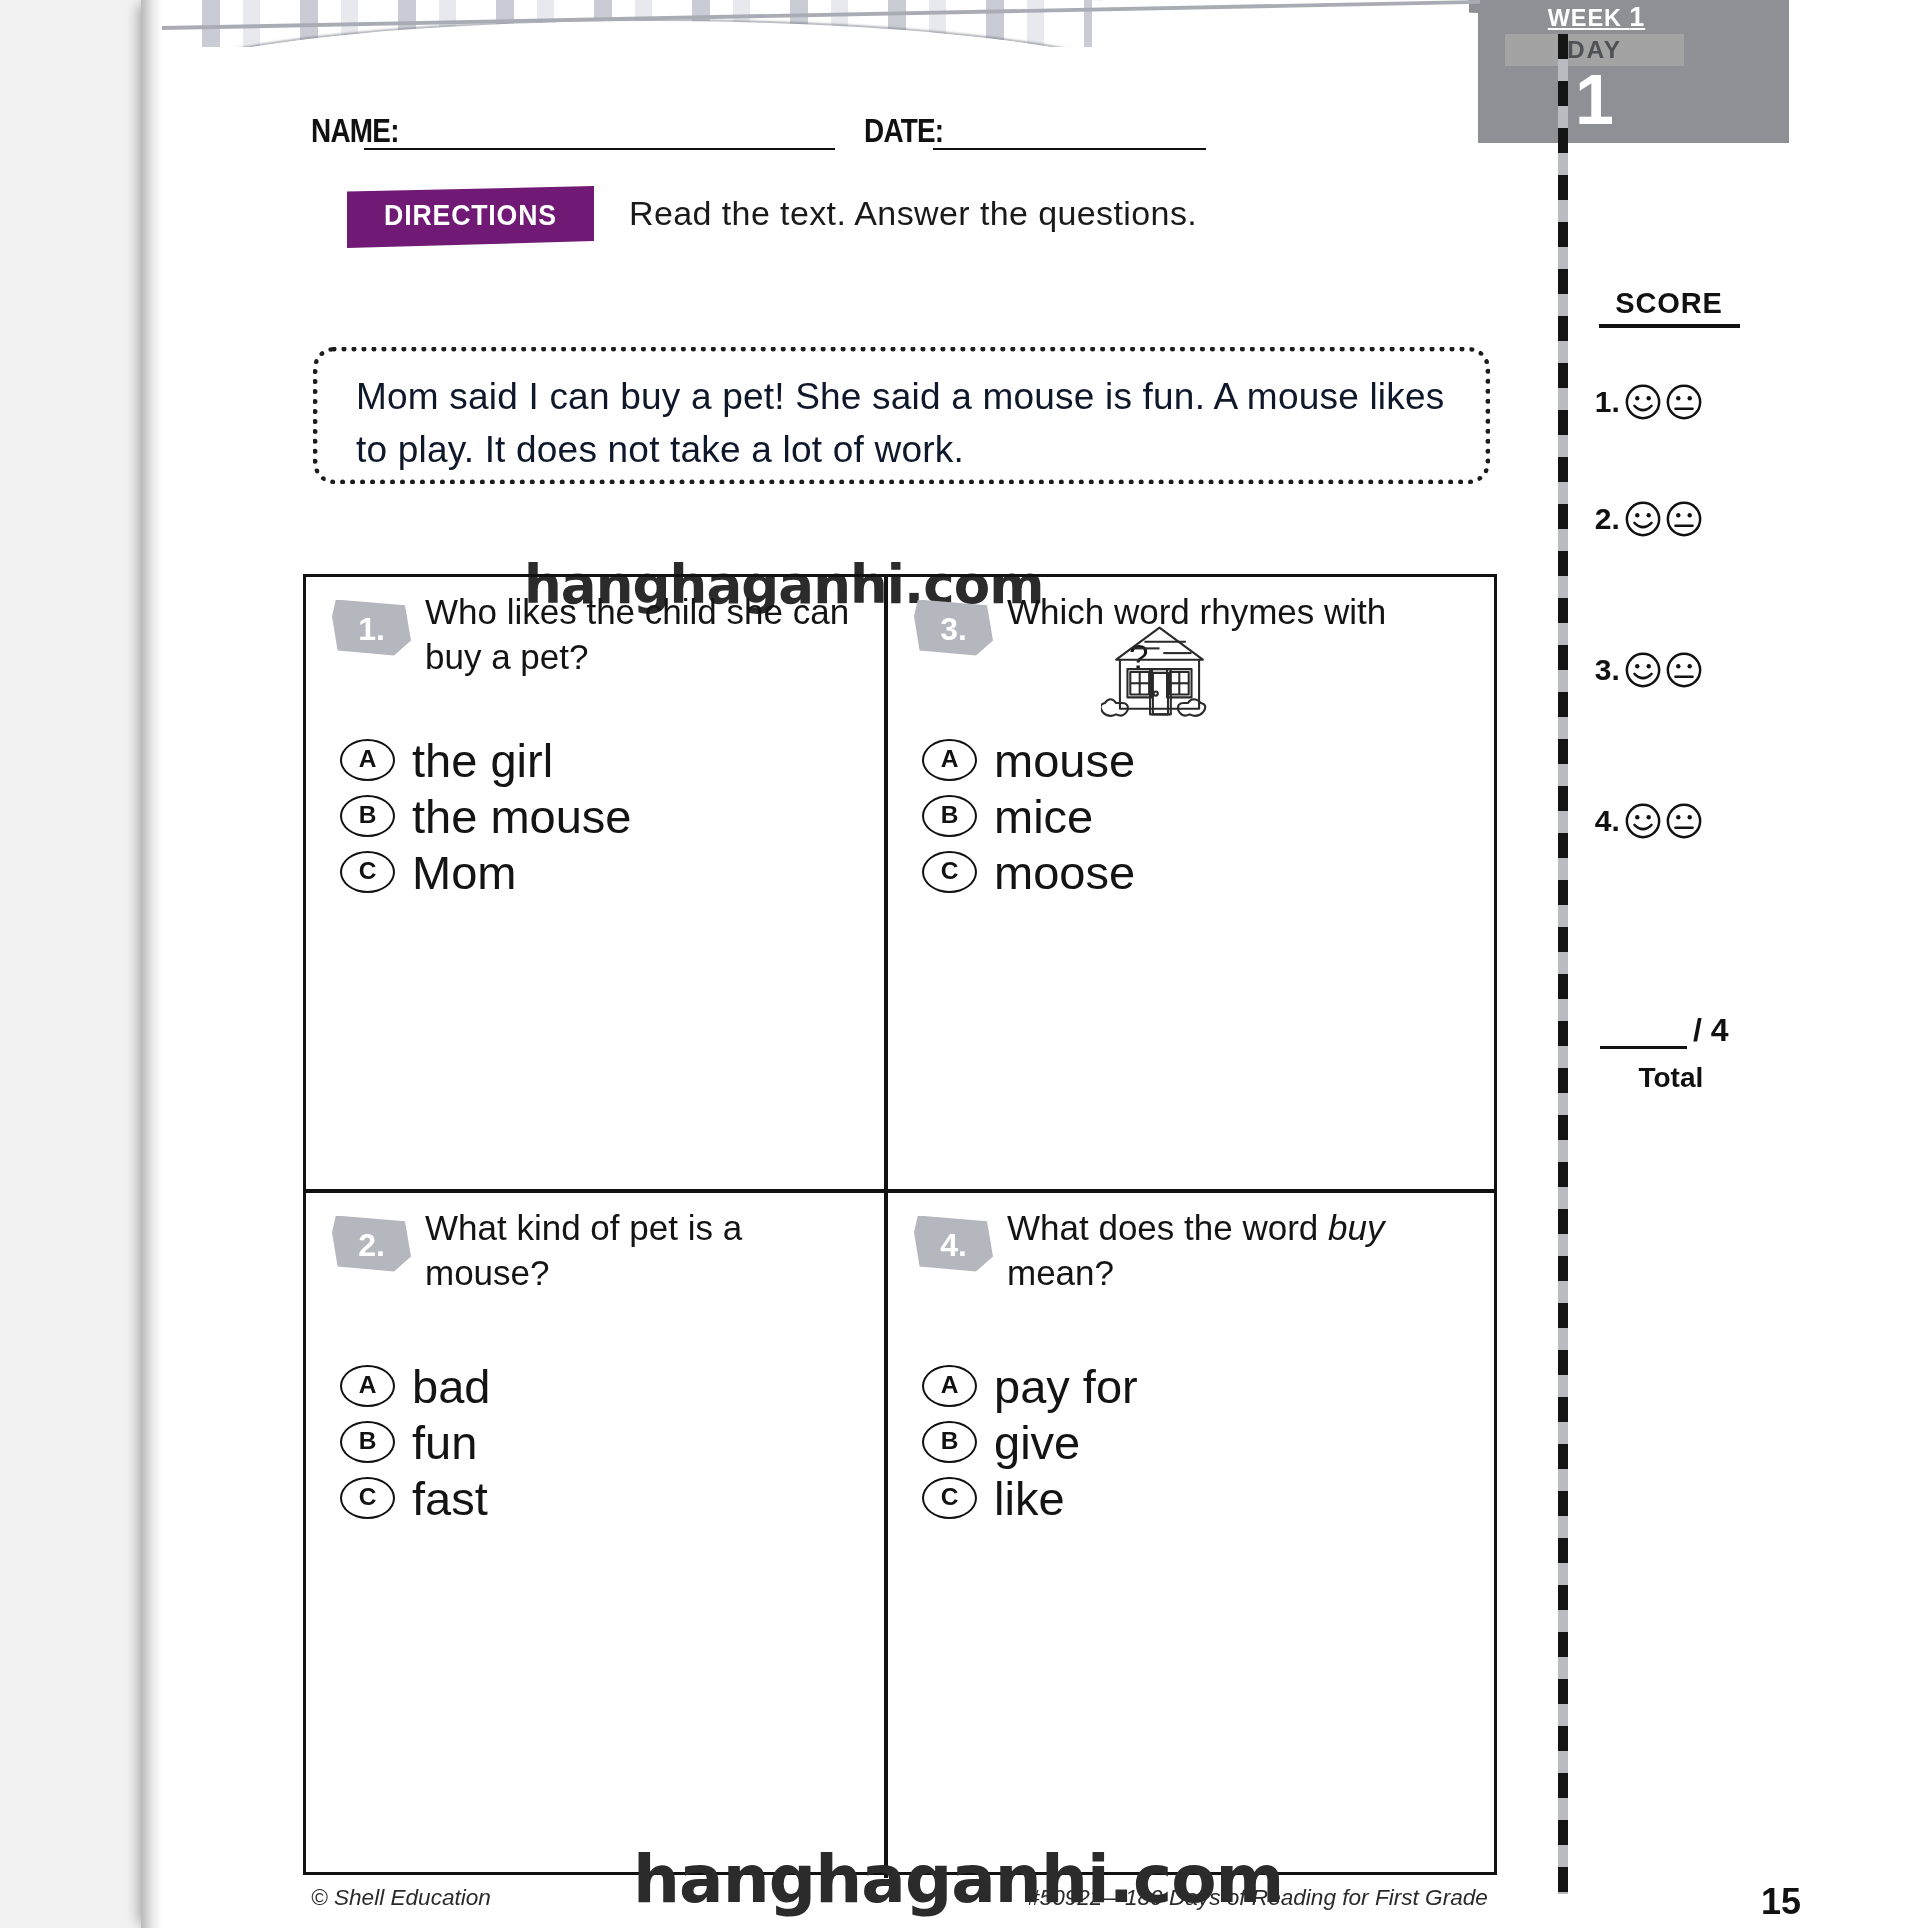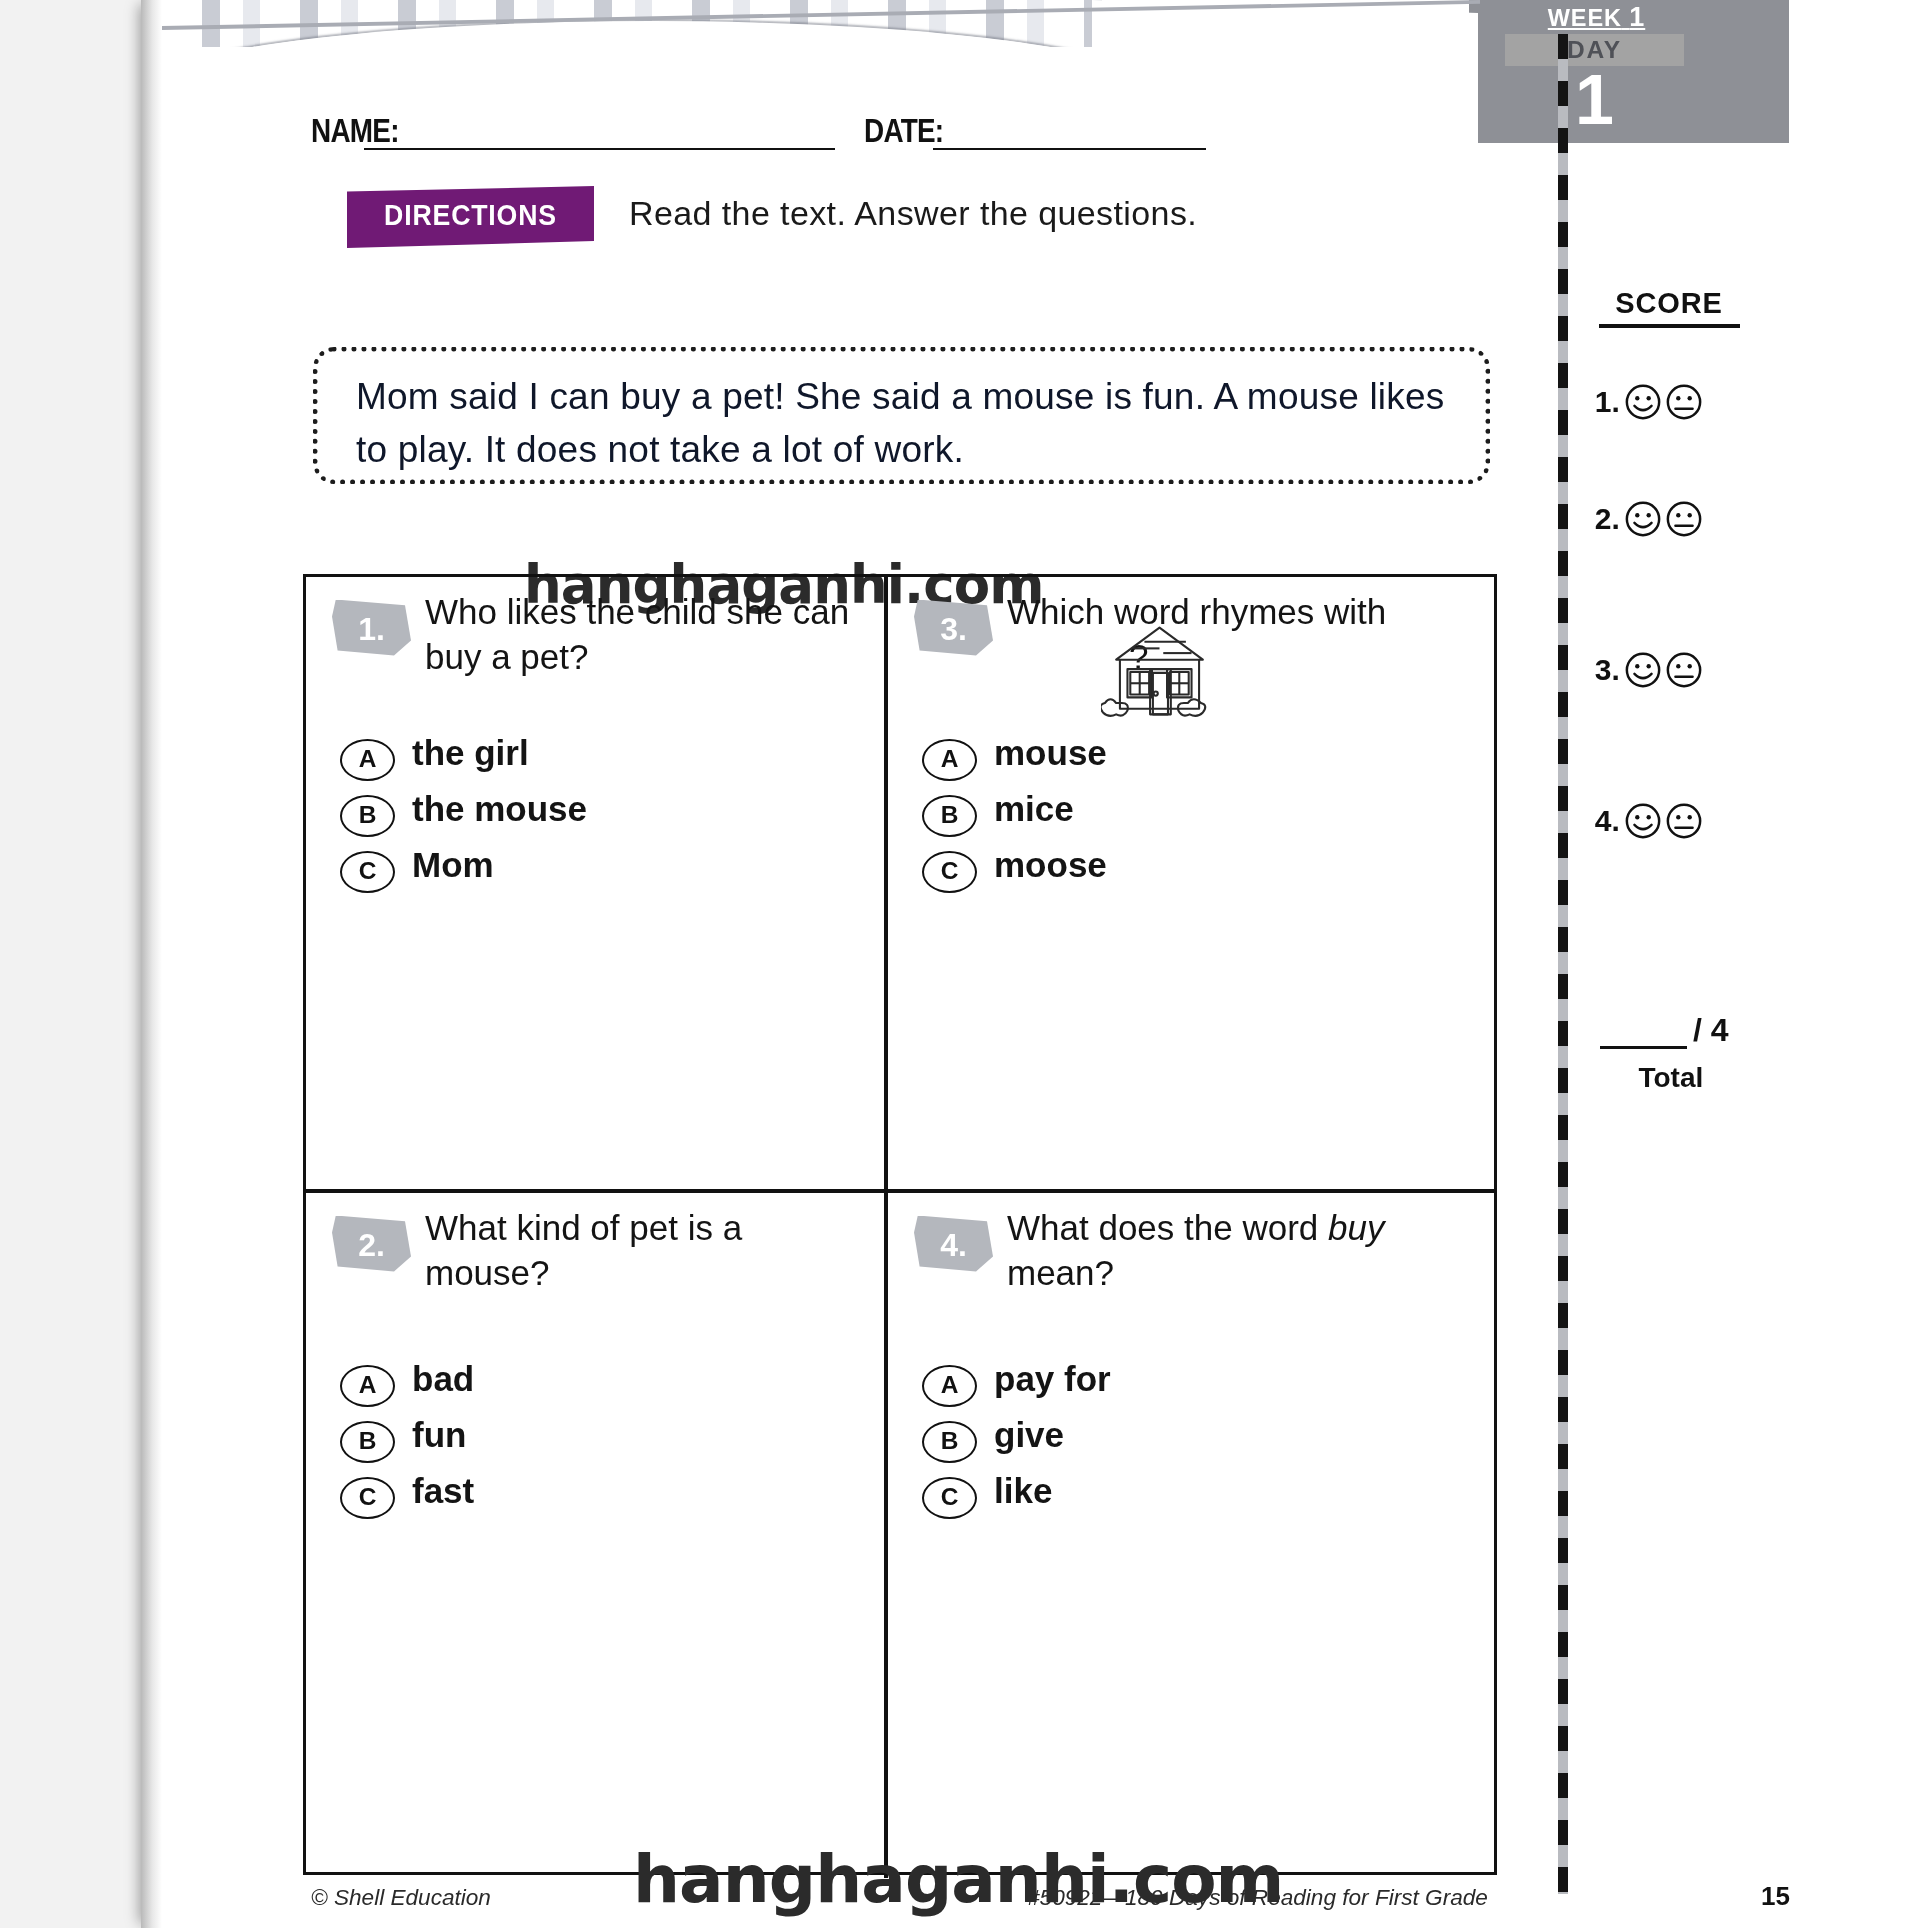--- a/index.html
+++ b/index.html
@@ -148,21 +148,21 @@
   .q-bl .choices,.q-br .choices{top:168px;}
   .choice{position:relative;height:56px;margin-bottom:0;}
   .bubble{
     position:absolute;left:0;top:3.8px;width:51px;height:38px;
     border:2.8px solid #111;border-radius:50%;
     font-size:24.5px;font-weight:bold;color:#111;
     text-align:center;line-height:36px;
   }
   .ctext{
     position:absolute;left:72px;top:-1.9px;
-    font-size:35px;color:#141414;font-weight:bold;
+    font-size:47px;color:#141414;
   }
   .italic{font-style:italic;}
 
   
   #house{position:absolute;left:213px;top:45px;width:117px;height:98px;}
 
   
   #dashdivider{
     position:absolute;left:1558px;top:34px;width:10.4px;height:1860px;
     background:repeating-linear-gradient(180deg,
@@ -187,21 +187,21 @@
     display:flex;align-items:flex-end;gap:5.6px;
   }
   #totalblank{display:inline-block;width:87px;border-bottom:3.8px solid #111;height:24.5px;}
   #totallabel{margin-top:13px;text-align:center;width:141px;font-size:28px;font-weight:bold;color:#111;}
 
   
   #footer{position:absolute;left:311px;top:1879px;width:1478px;height:47px;}
   .ft{position:absolute;font-style:italic;font-size:22.6px;color:#2a2a2a;}
   #ft-left{left:0;top:5.6px;}
   #ft-mid{left:716px;top:5.6px;}
-  #ft-page{left:1450px;top:1.9px;font-style:normal;font-weight:bold;font-size:26px;color:#111;}
+  #ft-page{left:1450px;top:1.9px;font-style:normal;font-weight:bold;font-size:36px;color:#111;}
 
   
   .watermark{
     position:absolute;color:#2b2b2b;font-weight:bold;letter-spacing:-0.9px;
     font-family:"DejaVu Sans", sans-serif;
     white-space:nowrap;
   }
   #wm1{left:524px;top:554px;font-size:53px;}
   #wm2{left:633px;top:1841px;font-size:66px;}
 </style>

